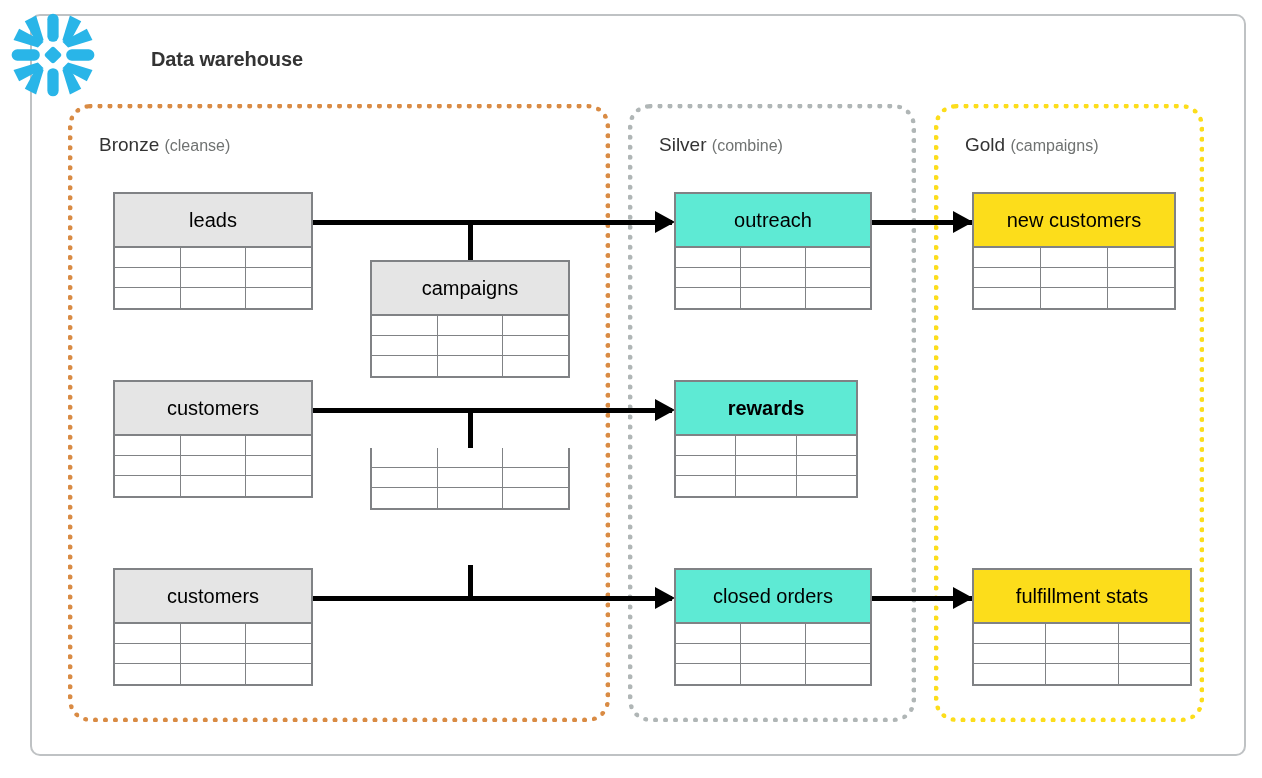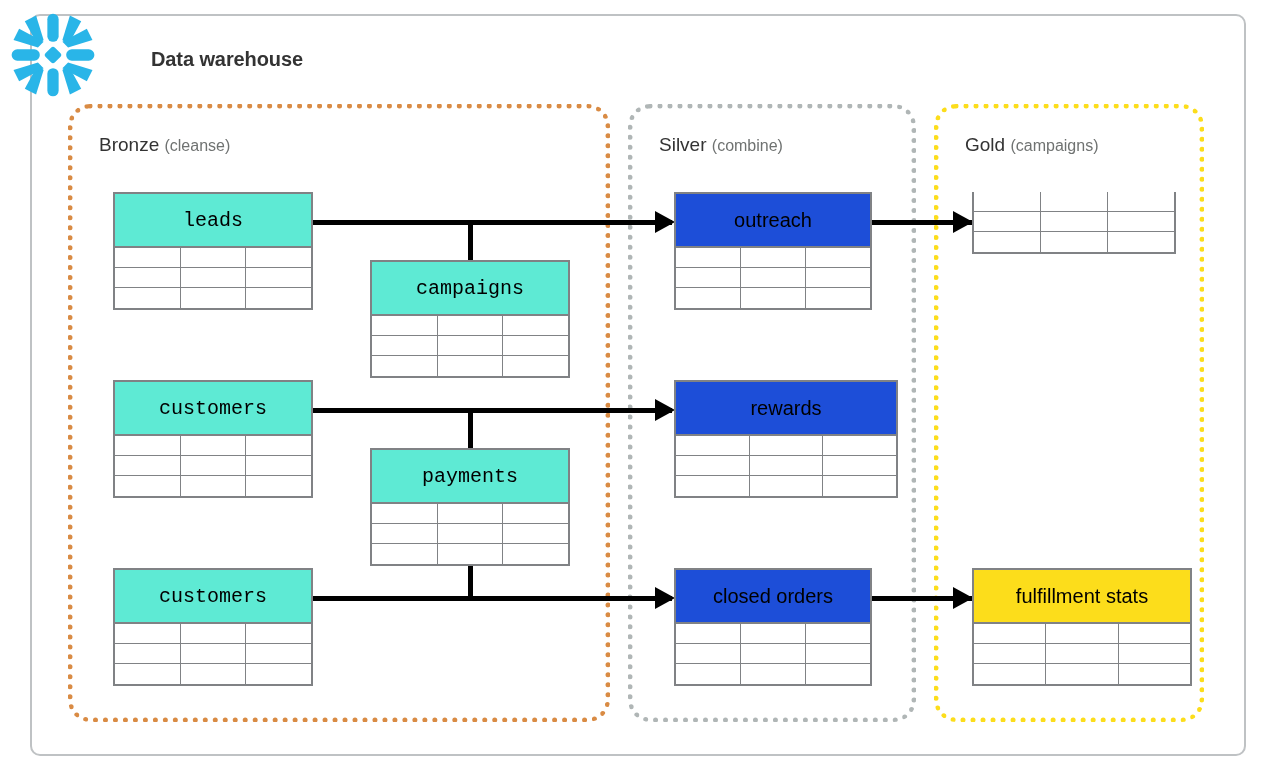--- a/index.html
+++ b/index.html
@@ -118,22 +118,22 @@
   }
   .dtable .trow:last-child { border-bottom: none; }
   .dtable .tcell {
     flex: 1 1 0;
     box-sizing: border-box;
     border-right: 1.5px solid #808285;
     background: #ffffff;
   }
   .dtable .tcell:last-child { border-right: none; }
 
-  .bronze .thead { background: #5eead4; font-family: Liberation Mono, monospace; }
-  .silver .thead { background: #1d4ed8; }
+  .bronze .thead { background: #e5e5e5; }
+  .silver .thead { background: #5eead4; }
   .gold   .thead { background: #fcdd1b; }
 
   
   .conn {
     position: absolute;
     background: #000000;
     z-index: 2;
   }
   .hline { height: 5px; }
   .vline { width: 5px; }
@@ -280,21 +280,20 @@
       </div>
       <div class="trow">
         <div class="tcell"></div>
         <div class="tcell"></div>
         <div class="tcell"></div>
       </div>
     </div>
   </div>
 
   <div class="dtable bronze" style="left:370px; top:448px; width:200px;">
-    <div class="thead">payments</div>
     <div class="tbody">
       <div class="trow">
         <div class="tcell"></div>
         <div class="tcell"></div>
         <div class="tcell"></div>
       </div>
       <div class="trow">
         <div class="tcell"></div>
         <div class="tcell"></div>
         <div class="tcell"></div>
@@ -342,21 +341,21 @@
         <div class="tcell"></div>
       </div>
       <div class="trow">
         <div class="tcell"></div>
         <div class="tcell"></div>
         <div class="tcell"></div>
       </div>
     </div>
   </div>
 
-  <div class="dtable silver" style="left:674px; top:380px; width:224px;">
+  <div class="dtable silver" style="left:674px; top:380px; width:184px;font-weight:bold;">
     <div class="thead">rewards</div>
     <div class="tbody">
       <div class="trow">
         <div class="tcell"></div>
         <div class="tcell"></div>
         <div class="tcell"></div>
       </div>
       <div class="trow">
         <div class="tcell"></div>
         <div class="tcell"></div>
@@ -385,20 +384,21 @@
       </div>
       <div class="trow">
         <div class="tcell"></div>
         <div class="tcell"></div>
         <div class="tcell"></div>
       </div>
     </div>
   </div>
 
   <div class="dtable gold" style="left:972px; top:192px; width:204px;">
+    <div class="thead">new customers</div>
     <div class="tbody">
       <div class="trow">
         <div class="tcell"></div>
         <div class="tcell"></div>
         <div class="tcell"></div>
       </div>
       <div class="trow">
         <div class="tcell"></div>
         <div class="tcell"></div>
         <div class="tcell"></div>

